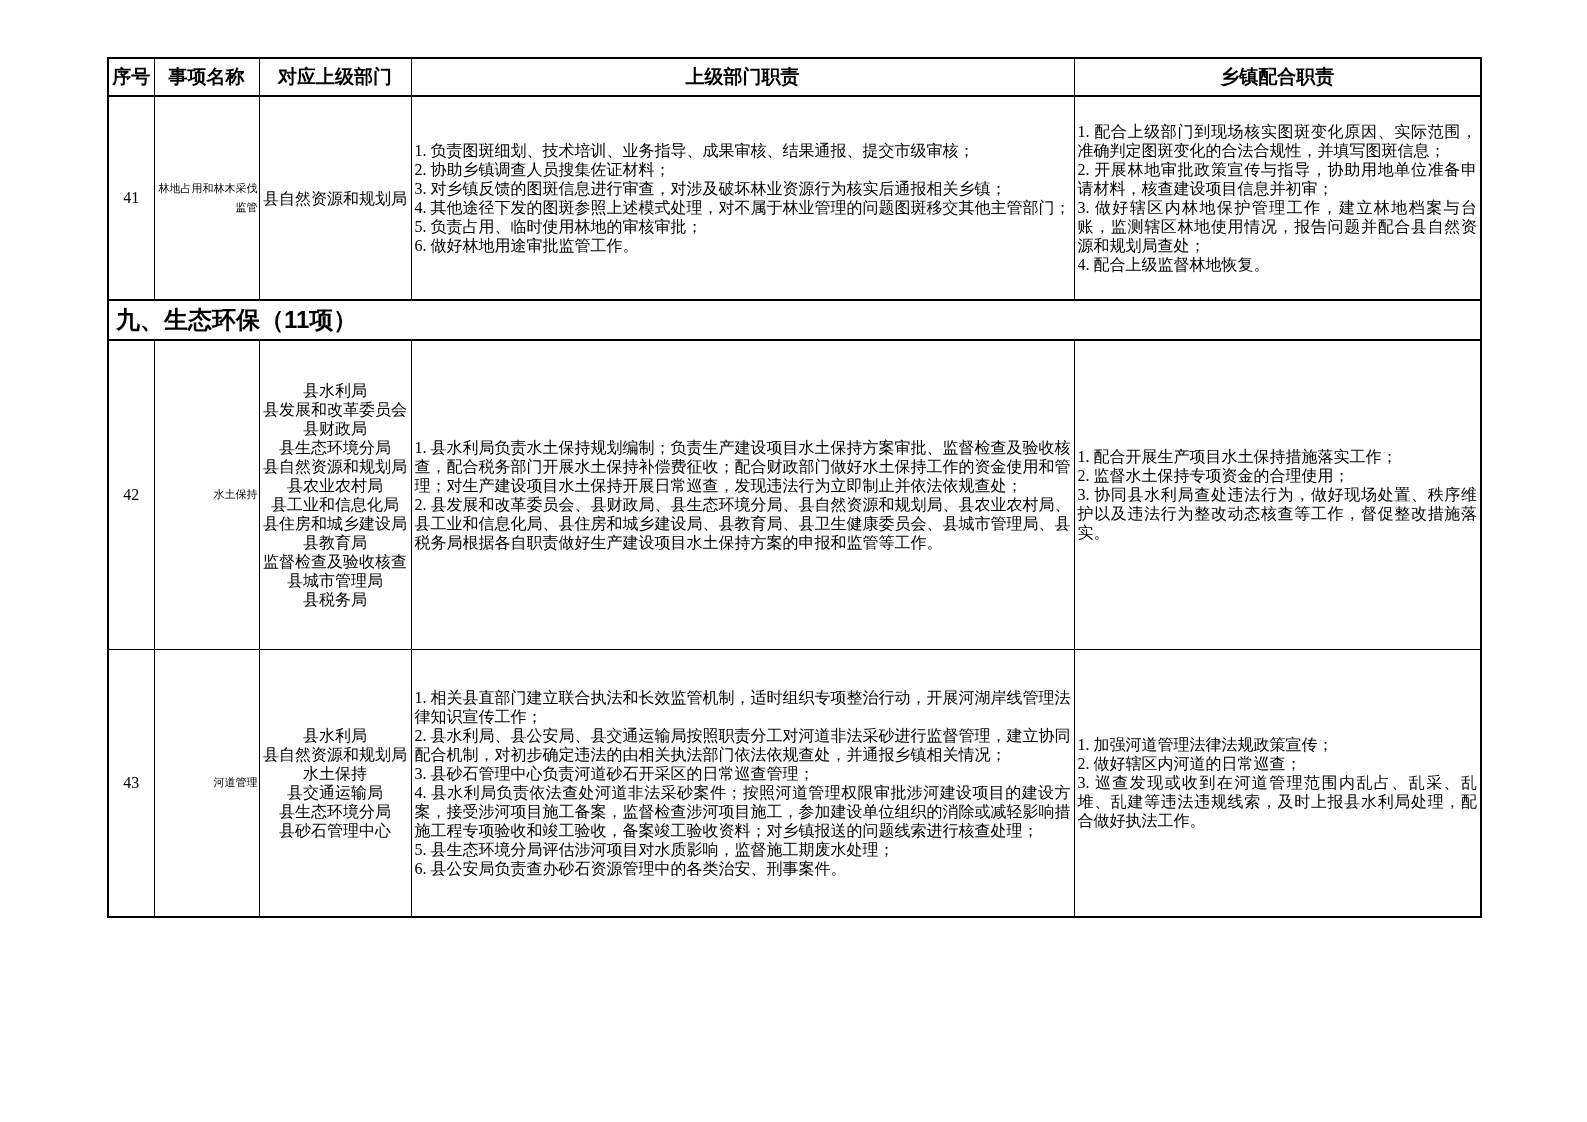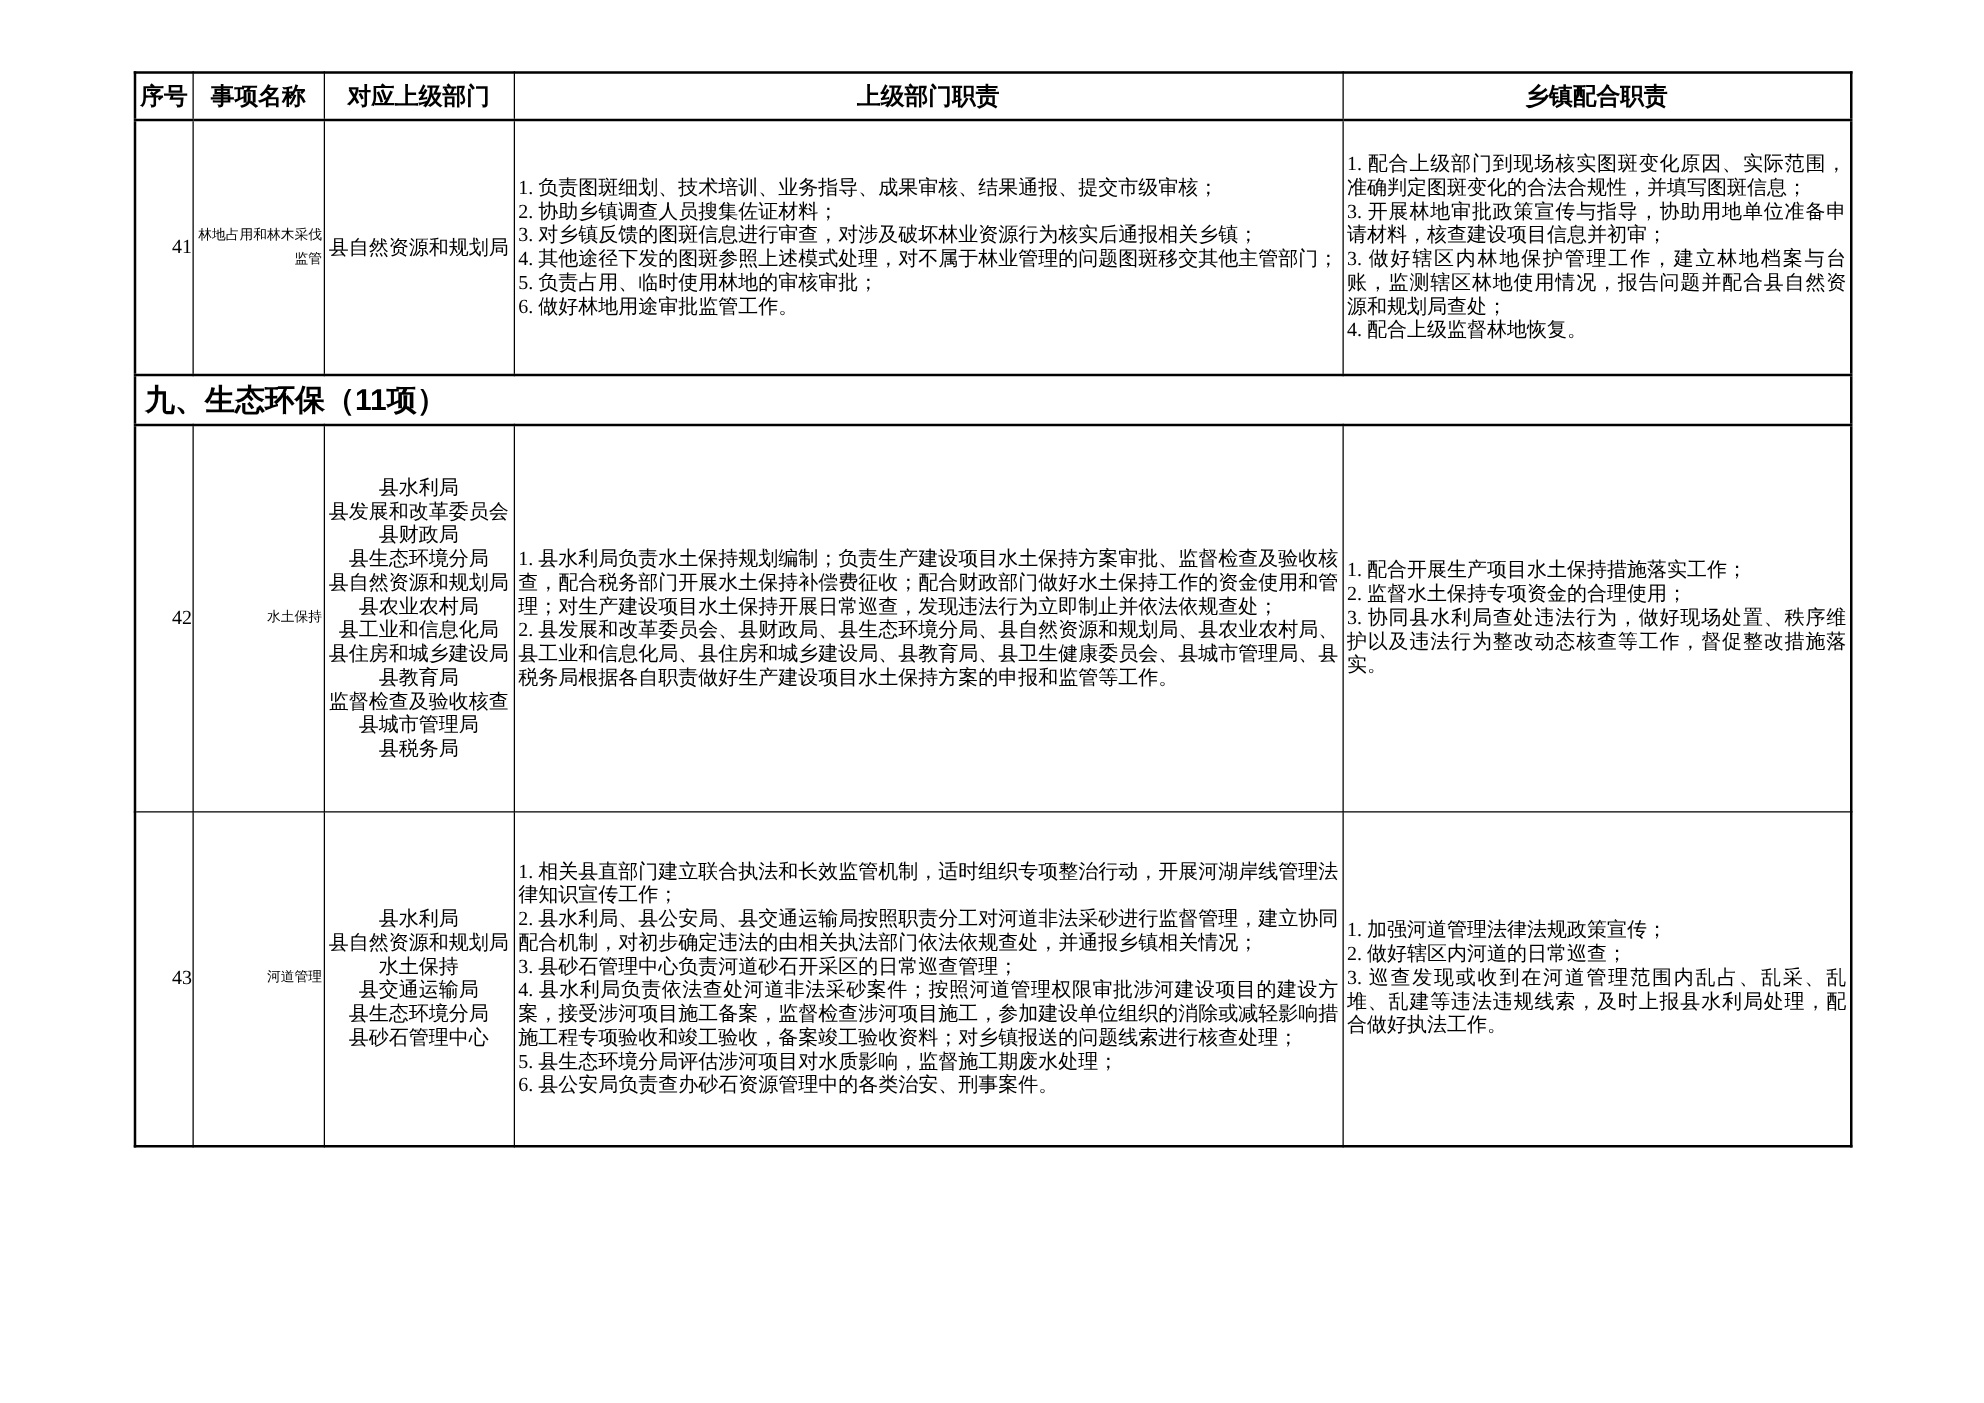--- a/index.html
+++ b/index.html
@@ -43,21 +43,21 @@
   tr.r-row-43    { height: 268px; }
   th {
     font-family: "Liberation Sans", sans-serif;
     font-weight: bold;
     font-size: 19px;
     text-align: center;
     border-bottom: 2px solid #000000;
     padding: 0;
   }
   td.c-seq {
-    text-align: right;
+    text-align: center;
     font-size: 16px;
     padding: 0;
   }
   td.c-name {
     text-align: right;
     font-size: 11px;
     line-height: 19px;
     padding: 0 1px;
     font-family: Liberation Serif, serif;
   }
@@ -134,21 +134,21 @@
               <div class="duty-line">2. 协助乡镇调查人员搜集佐证材料；</div>
               <div class="duty-line">3. 对乡镇反馈的图斑信息进行审查，对涉及破坏林业资源行为核实后通报相关乡镇；</div>
               <div class="duty-line">4. 其他途径下发的图斑参照上述模式处理，对不属于林业管理的问题图斑移交其他主管部门；</div>
               <div class="duty-line">5. 负责占用、临时使用林地的审核审批；</div>
               <div class="duty-line">6. 做好林地用途审批监管工作。</div>
             </div>
       </td>
       <td class="c-duties">
         <div>
               <div class="duty-line">1. 配合上级部门到现场核实图斑变化原因、实际范围，准确判定图斑变化的合法合规性，并填写图斑信息；</div>
-              <div class="duty-line">3. 开展林地审批政策宣传与指导，协助用地单位准备申请材料，核查建设项目信息并初审；</div>
+              <div class="duty-line">2. 开展林地审批政策宣传与指导，协助用地单位准备申请材料，核查建设项目信息并初审；</div>
               <div class="duty-line">3. 做好辖区内林地保护管理工作，建立林地档案与台账，监测辖区林地使用情况，报告问题并配合县自然资源和规划局查处；</div>
               <div class="duty-line">4. 配合上级监督林地恢复。</div>
             </div>
       </td>
     </tr>
 
     <tr class="r-section">
       <td class="c-section" colspan="5">九、生态环保（11项）</td>
     </tr>
 

